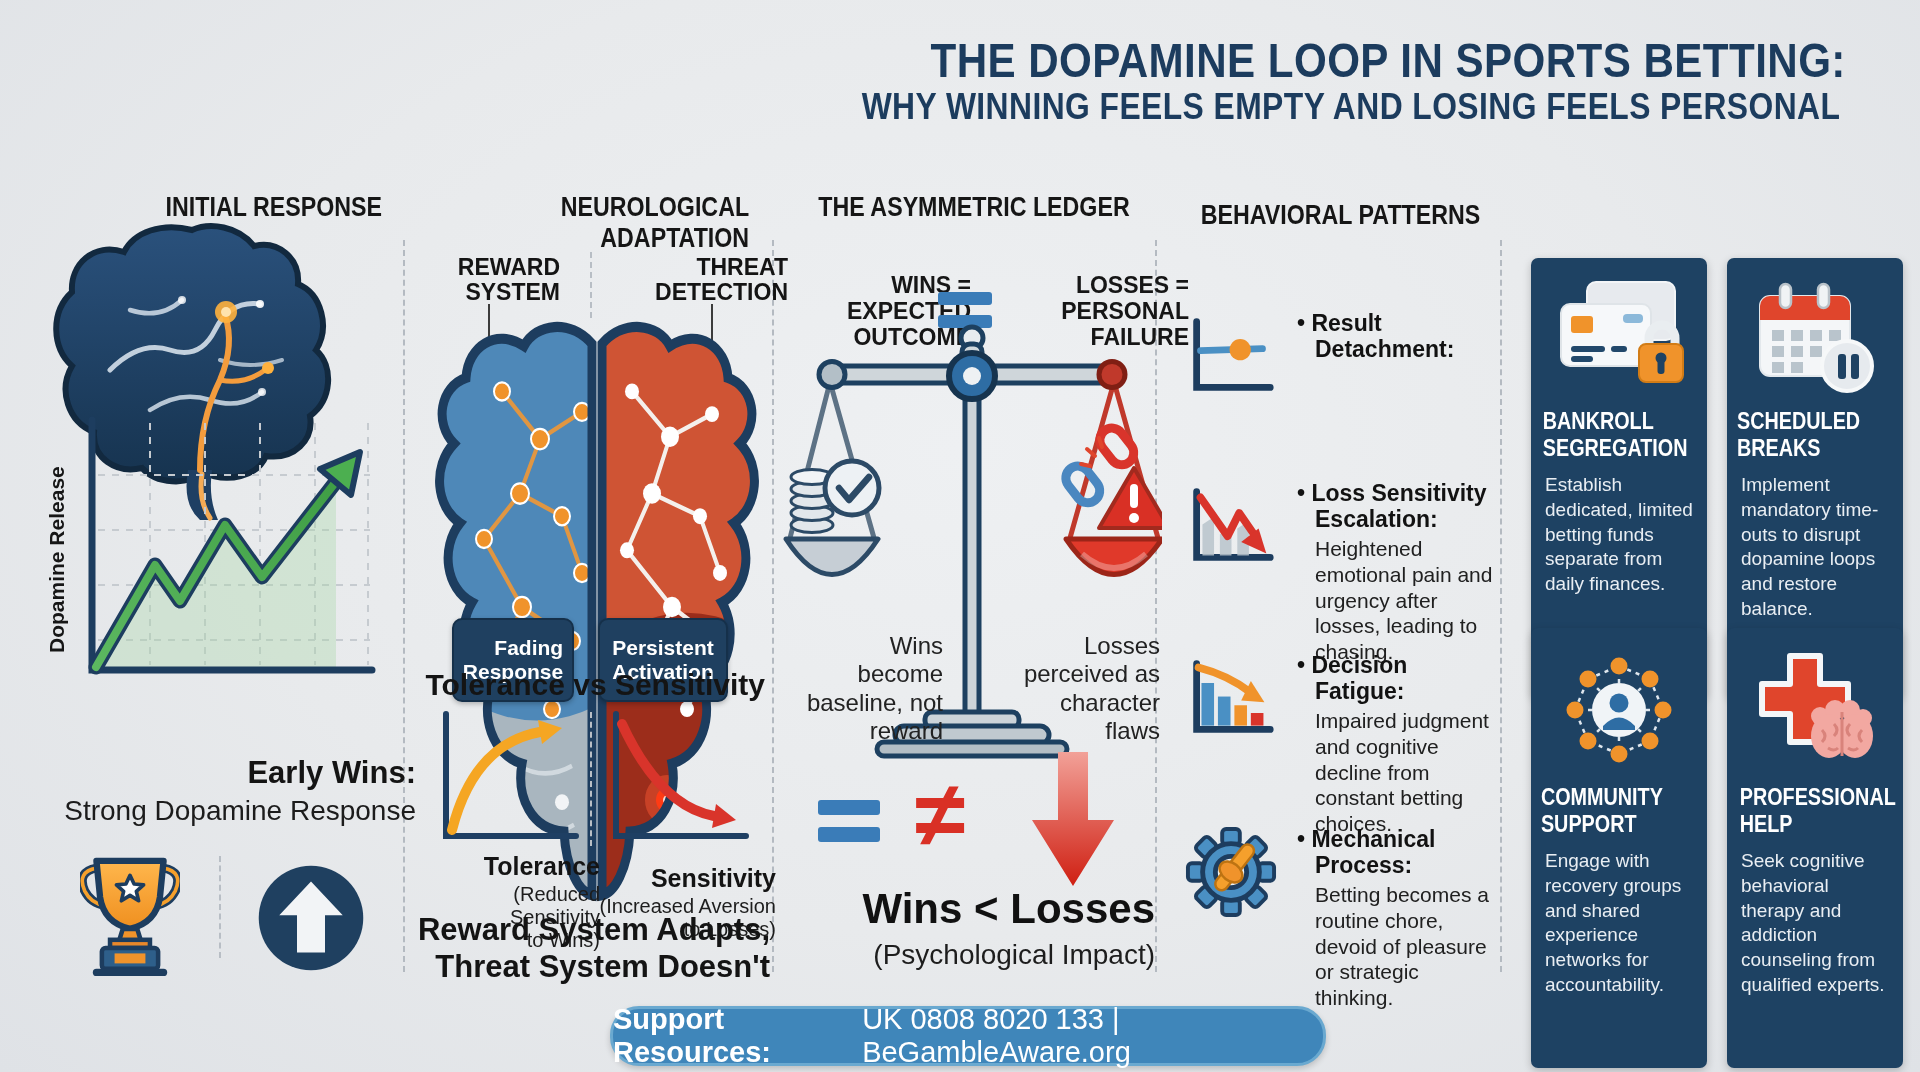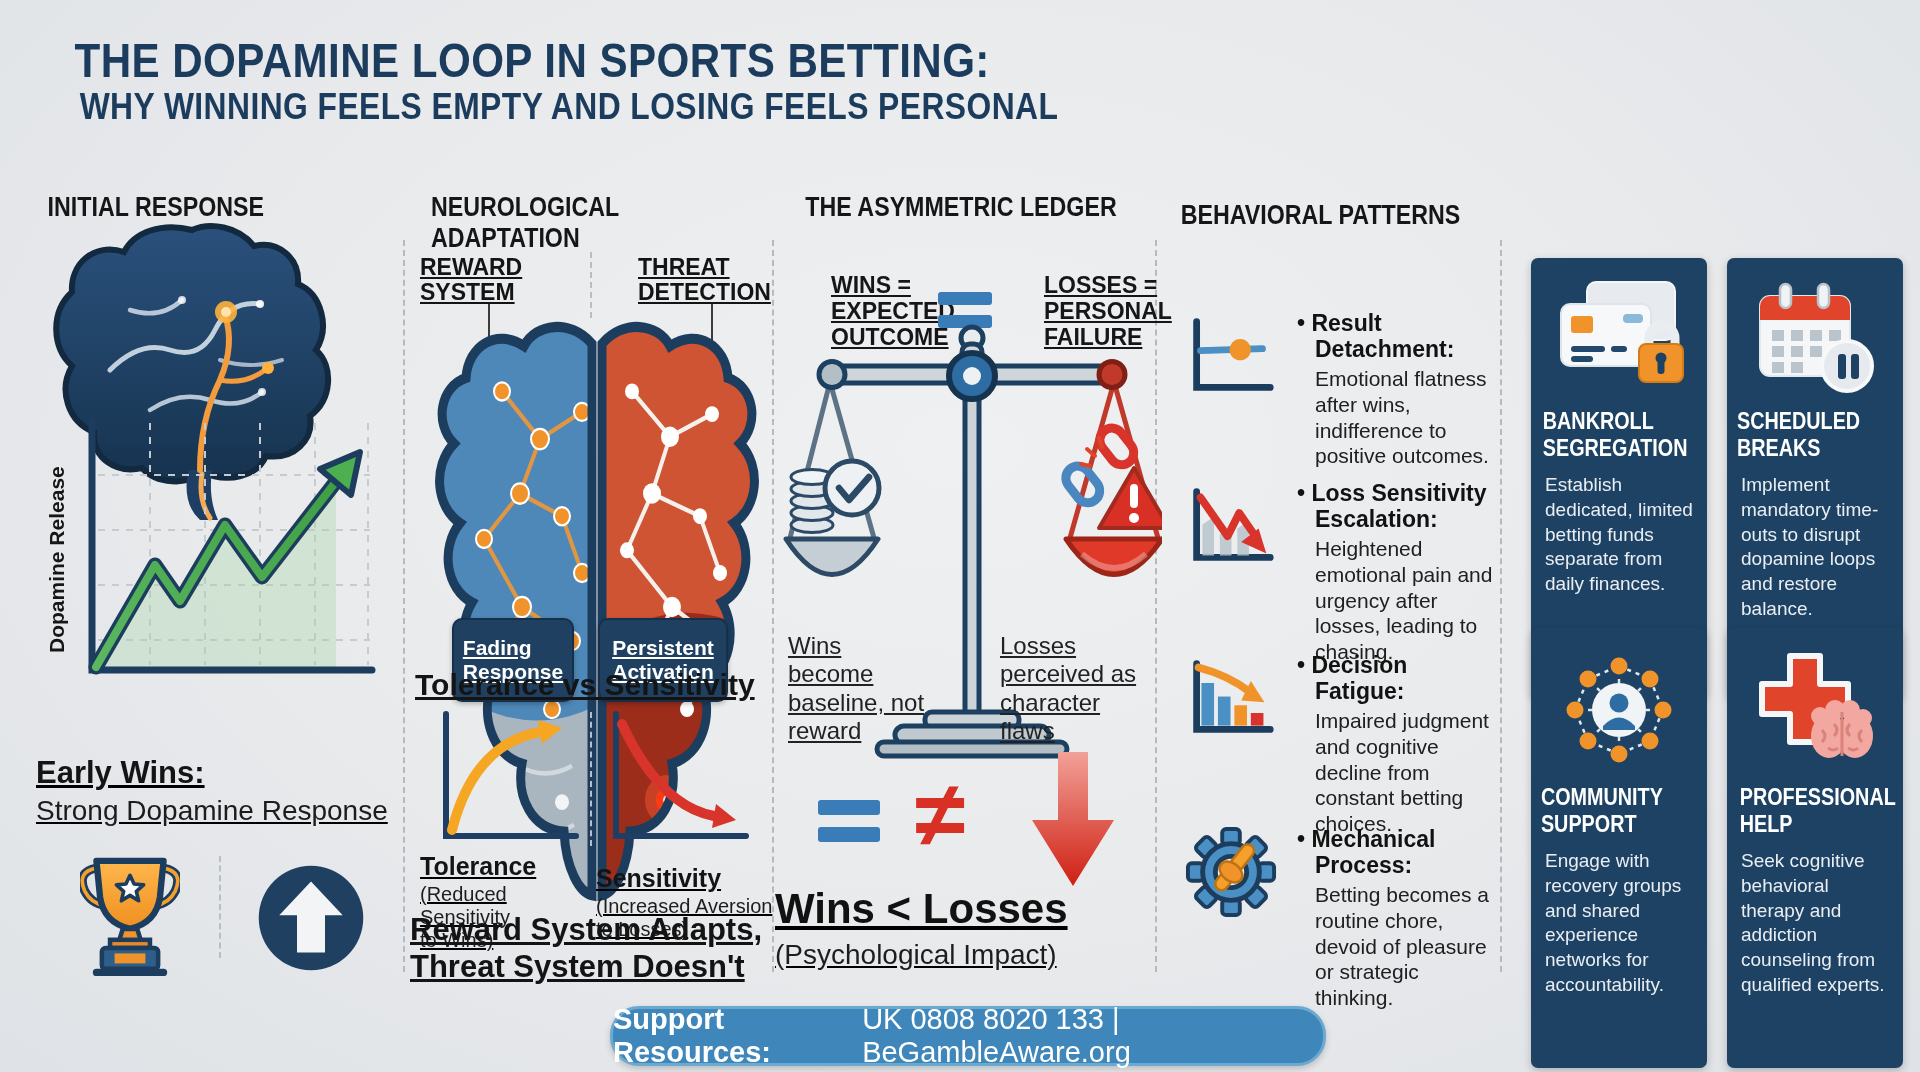--- a/index.html
+++ b/index.html
@@ -1,19 +1,19 @@
 <!DOCTYPE html>
 <html><head>
 <meta charset="utf-8">
 <style>
   html,body{margin:0;padding:0;background:#dfe2e5;font-family:"Liberation Sans",sans-serif;}
   #stage{position:relative;width:1920px;height:1072px;overflow:hidden;
     background:radial-gradient(ellipse at 50% 42%, #eef0f2 0%, #e8eaec 55%, #dfe2e6 100%);}
   .abs{position:absolute;}
-  .center{text-align:left;text-decoration:underline;}
+  .center{text-align:right;}
   .pre{white-space:pre-line;}
   .cond{display:inline-block;transform:scaleX(.86);transform-origin:center;}
   .title1{font-size:49px;font-weight:800;color:#1c3c5e;letter-spacing:.5px;}
   .title2{font-size:37px;font-weight:800;color:#1c3c5e;letter-spacing:.5px;}
   .colhead{font-size:27px;font-weight:800;color:#161616;}
   .divider{border-left:2px dashed #b4bac1;}
   .smalldiv{border-left:2px dashed #b8bec5;}
   .brain-label{font-size:23px;font-weight:800;color:#141414;line-height:1.1;}
   .badge{background:#1f4060;border:2px solid #15304a;border-radius:10px;color:#fff;
     font-weight:700;font-size:21px;line-height:1.15;display:flex;align-items:center;justify-content:center;
@@ -345,21 +345,20 @@
   </div>
 
   <div class="abs pat-item" style="left:1185px;top:310px;width:315px;">
     <svg width="92" height="92" viewBox="0 0 95 95">
       <path d="M12,12 V80 H88" fill="none" stroke="#1d3d5f" stroke-width="7" stroke-linecap="round"></path>
       <line x1="16" y1="42" x2="80" y2="40" stroke="#4a90c4" stroke-width="7" stroke-linecap="round"></line>
       <circle cx="57" cy="41" r="11" fill="#f0932b"></circle>
     </svg>
     <div style="flex:1;">
       <div class="pat-title"><span>•</span> <span>Result Detachment:</span></div>
-      <div class="pat-desc">Emotional flatness after wins, indifference to positive outcomes.</div>
     </div>
   </div>
 
   <div class="abs pat-item" style="left:1185px;top:480px;width:315px;">
     <svg width="92" height="92" viewBox="0 0 95 95">
       <path d="M12,12 V80 H88" fill="none" stroke="#1d3d5f" stroke-width="7" stroke-linecap="round"></path>
       <g fill="#b9c4cc" opacity=".85">
         <polygon points="18,78 18,46 30,38 30,78"></polygon>
           <polygon points="36,78 36,56 48,48 48,78"></polygon>
           <polygon points="54,78 54,50 66,42 66,78"></polygon>

